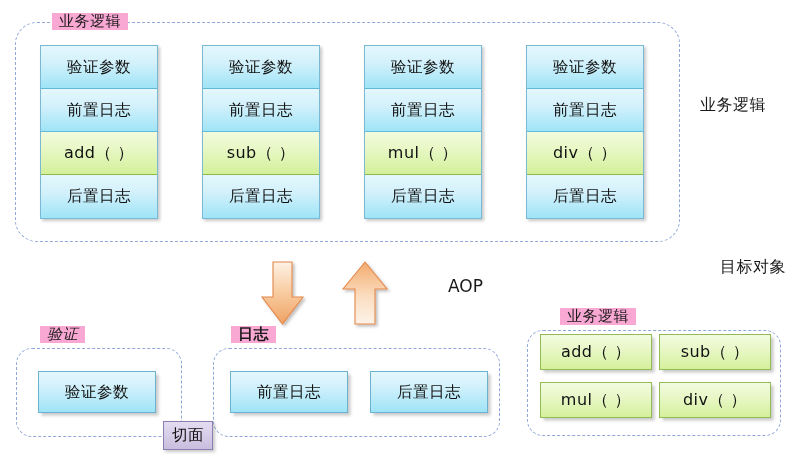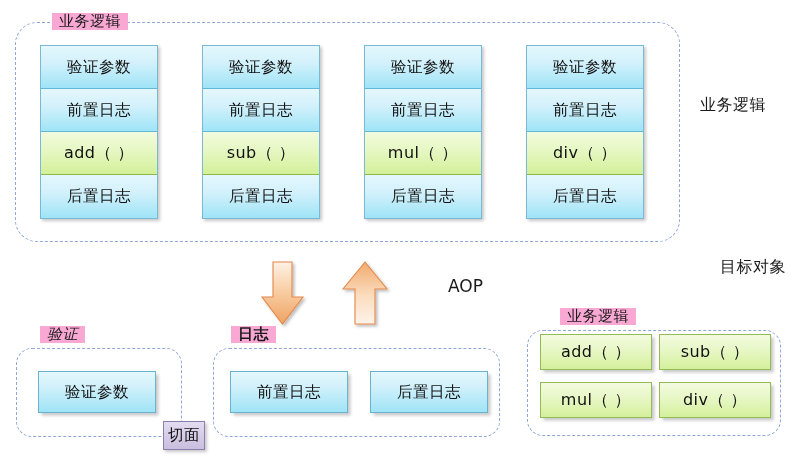--- a/index.html
+++ b/index.html
@@ -202,21 +202,21 @@
   <div class="box blue" style="left:38px; top:371px; width:118px; height:42px;">验证参数</div>
 
   <div class="dashed-box tight" style="left:213px; top:348px; width:287px; height:89px;"></div>
 
   <div class="group-caption" style="left:231px; top:326px;font-weight:bold;">日志</div>
 
   <div class="box blue" style="left:230px; top:371px; width:118px; height:42px;">前置日志</div>
 
   <div class="box blue" style="left:370px; top:371px; width:118px; height:42px;">后置日志</div>
 
-  <div class="badge" style="left:163px; top:421px; width:42px; height:29px;">切面</div>
+  <div class="badge" style="left:163px; top:421px; width:50px; height:29px;">切面</div>
 
   <div class="free-label" style="left:720px; top:258px;">目标对象</div>
 
   <div class="dashed-box tight" style="left:527px; top:330px; width:254px; height:106px;"></div>
 
   <div class="group-caption" style="left:560px; top:308px;">业务逻辑</div>
 
   <div class="box green" style="left:540px; top:334px; width:112px; height:36px;">add（ ）</div>
 
   <div class="box green" style="left:659px; top:334px; width:112px; height:36px;">sub（ ）</div>

